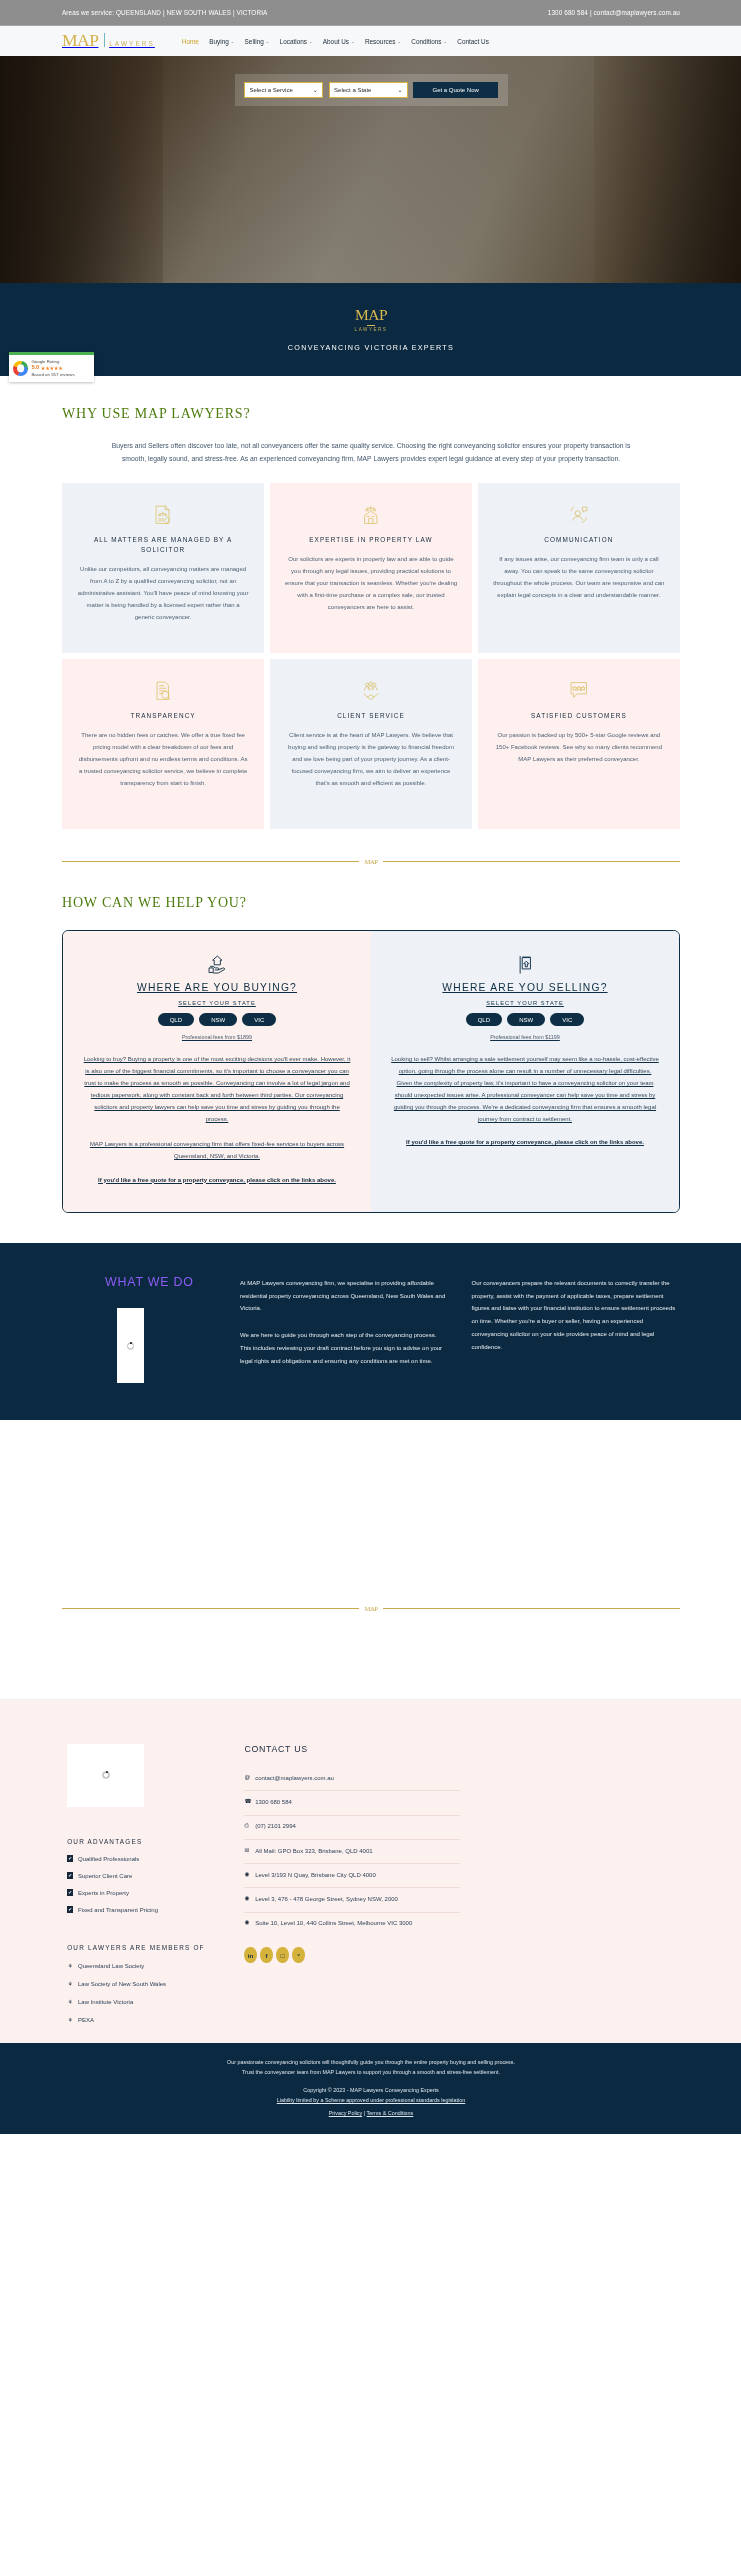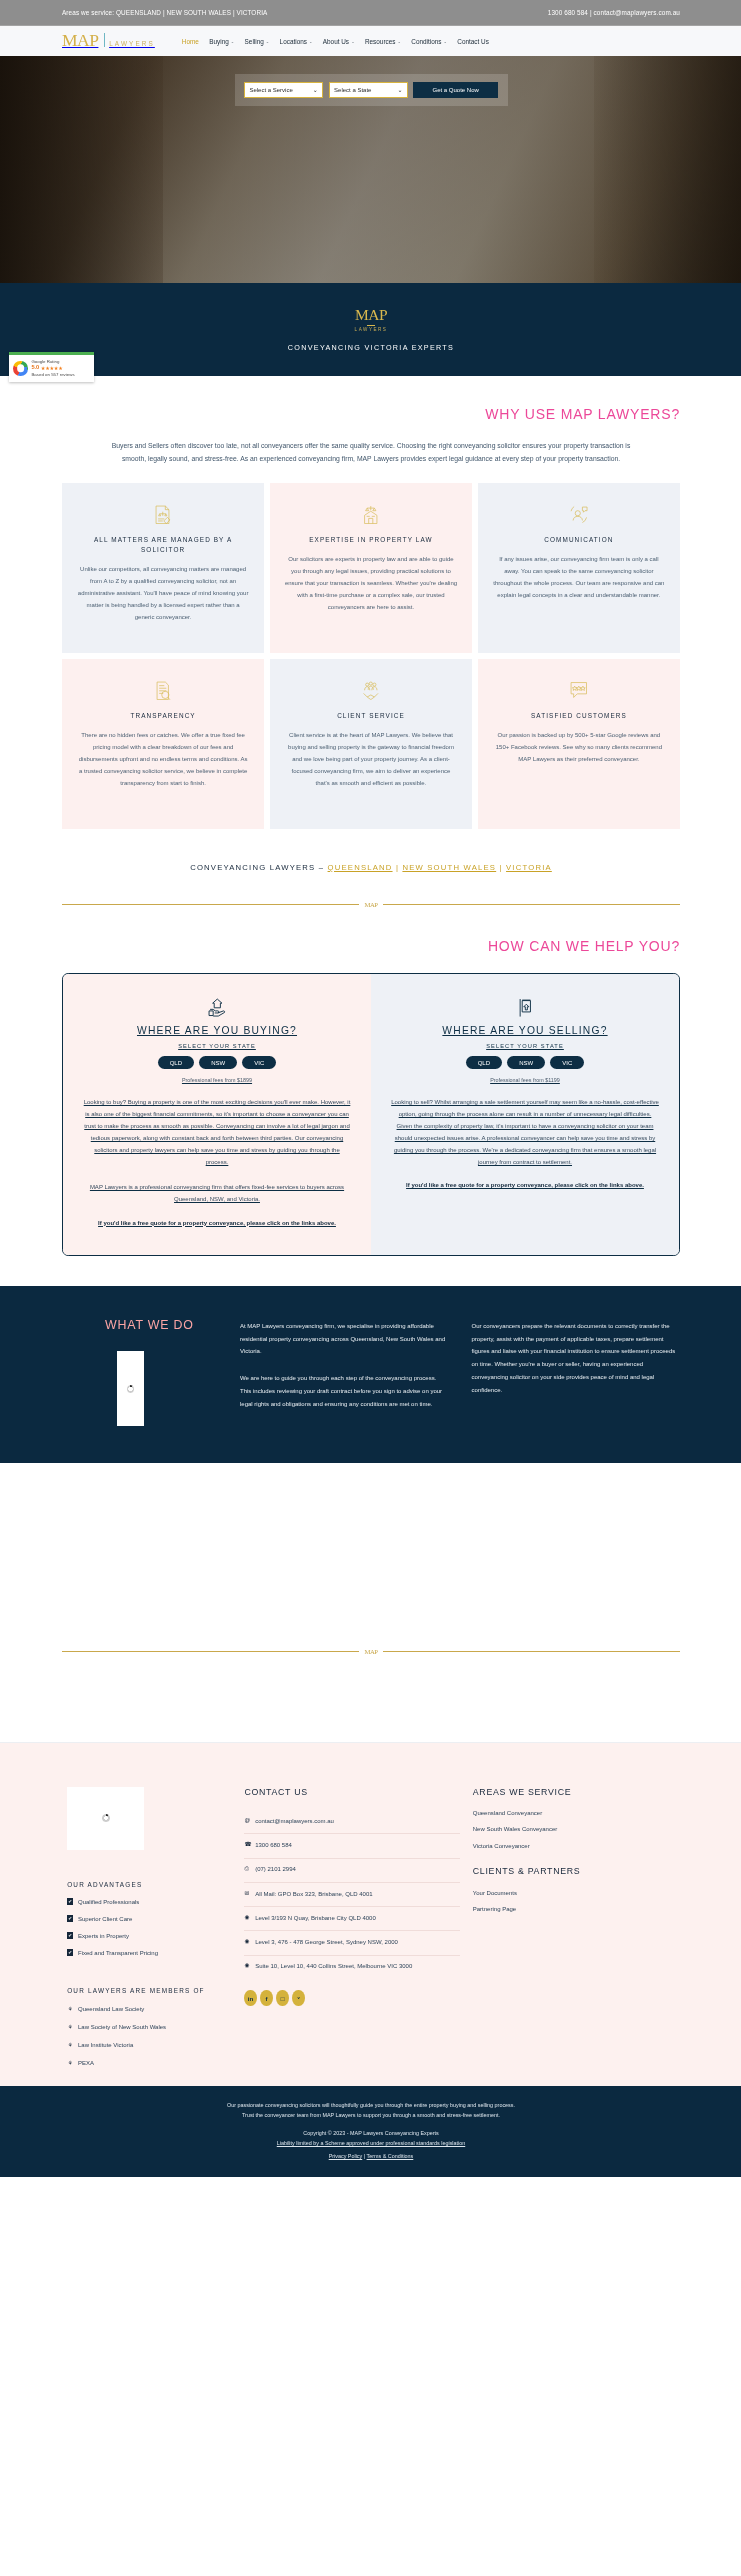--- a/index.html
+++ b/index.html
@@ -191,25 +191,26 @@
     width: 7.2px; height: 3.6px; background: #4285f4;
   }
   .g-txt { font-size: 4.4px; color: #4a4a4a; line-height: 1.35; }
   .g-row { display: flex; align-items: center; gap: 1.5px; }
   .g-score { color: #e8751a; font-size: 5.7px; font-weight: 700; }
   .g-stars { color: #f4801f; font-size: 5.2px; letter-spacing: -0.3px; }
 
   
   .sec-why { padding: 30px 0 0; }
   .h2 {
-    text-align: right;
+    text-align: left;
     font-size: 14px;
     letter-spacing: 0.8px;
-    color: #ec4899;
+    color: #4d7c0f;
     font-weight: 400;
+    font-family: Liberation Serif, serif;
   }
   .why-lead {
     text-align: center;
     max-width: 538px;
     margin: 16.5px auto 0;
     font-size: 6.8px;
     line-height: 2.0;
     color: #41566b;
   }
   .cards {
@@ -314,21 +315,21 @@
     background: #0b2940;
     margin-top: 30px;
     padding: 32px 0 37px;
   }
   .wwd-grid {
     display: grid;
     grid-template-columns: 155px 1fr 1fr;
     gap: 23px;
   }
   .wwd-title {
-    color: #fca5a5;
+    color: #8b5cf6;
     font-size: 12.4px;
     letter-spacing: 0.8px;
     font-weight: 400;
     padding-left: 43px;
   }
   .wwd-img {
     width: 27px; height: 75px;
     background: #ffffff;
     margin: 19.6px 0 0 55px;
     display: flex; align-items: center; justify-content: center;
@@ -596,23 +597,20 @@
           <svg width="19.6" height="18.5" viewBox="0 0 38 36">
               <path d="M4 3h30v22H16l-7 7v-7H4z"></path>
               <path d="M11 10l1.5 3 3 .3-2.3 2 .7 3-2.9-1.7-2.9 1.7.7-3-2.3-2 3-.3zM19 10l1.5 3 3 .3-2.3 2 .7 3L19 16.6l-2.9 1.7.7-3-2.3-2 3-.3zM27 10l1.5 3 3 .3-2.3 2 .7 3-2.9-1.7-2.9 1.7.7-3-2.3-2 3-.3z"></path>
             </svg>
         </div>
         <div class="card-title">SATISFIED CUSTOMERS</div>
         <div class="card-body">Our passion is backed up by 500+ 5-star Google reviews and 150+ Facebook reviews. See why so many clients recommend MAP Lawyers as their preferred conveyancer.</div>
       </div>
     </div>
 
-    <div class="states">
-      <b>CONVEYANCING LAWYERS – </b><a href="#" class="gold">QUEENSLAND</a><span class="gold"> | </span><a href="#" class="gold">NEW SOUTH WALES</a><span class="gold"> | </span><a href="#" class="gold">VICTORIA</a>
-    </div>
   </div>
 
   <div class="divider">
     <span class="line"></span>
     <span class="mk">MAP</span>
     <span class="line"></span>
   </div>
 </section>
 
 <section class="sec-help">
@@ -779,33 +777,20 @@
           </div>
         </div>
         <div class="socials">
           <a href="#" class="soc">in</a>
           <a href="#" class="soc">f</a>
           <a href="#" class="soc">□</a>
           <a href="#" class="soc">ᵛ</a>
         </div>
       </div>
 
-      <div>
-        <div class="f-h">AREAS WE SERVICE</div>
-        <div class="f-list">
-          <a href="#" class="f-link">Queensland Conveyancer</a>
-          <a href="#" class="f-link">New South Wales Conveyancer</a>
-          <a href="#" class="f-link">Victoria Conveyancer</a>
-        </div>
-        <div class="f-h" style="margin-top:17.5px">CLIENTS &amp; PARTNERS</div>
-        <div class="f-list">
-          <a href="#" class="f-link">Your Documents</a>
-          <a href="#" class="f-link">Partnering Page</a>
-        </div>
-      </div>
 
     </div>
   </div>
 </footer>
 
 <div class="bottombar">
   <div>Our passionate conveyancing solicitors will thoughtfully guide you through the entire property buying and selling process.</div>
   <div>Trust the conveyancer team from MAP Lawyers to support you through a smooth and stress-free settlement.</div>
   <div class="bb-line2">Copyright © 2023 - MAP Lawyers Conveyancing Experts</div>
   <div><a href="#">Liability limited by a Scheme approved under professional standards legislation</a></div>

